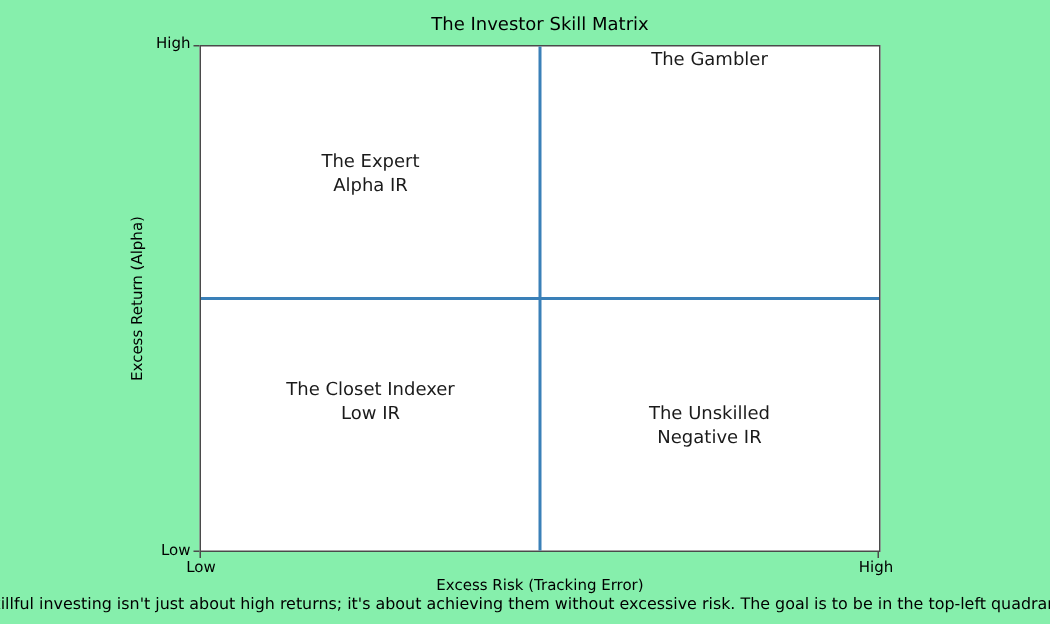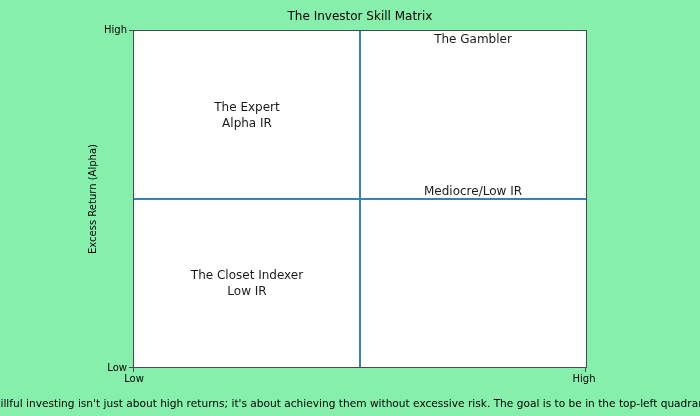--- a/index.html
+++ b/index.html
@@ -61,21 +61,21 @@
     flex-direction: column;
     align-items: center;
     justify-content: center;
     text-align: center;
     font-size: 12px;
     line-height: 16px;
     color: #1a1a1a;
   }
   .q-tl { left: 0; top: 0; }
   .q-tr { right: 0; top: 0; justify-content: space-between; }
-  .q-bl { left: 0; bottom: 0; }
+  .q-bl { left: 0; bottom: 16px; }
   .q-br { right: 0; bottom: 0; }
   .ytick-label {
     position: absolute;
     left: 0;
     width: 127px;
     text-align: right;
     font-size: 10px;
     color: #000000;
   }
   .ytick-high { top: 24px; }
@@ -137,35 +137,39 @@
   <div class="plot-area">
     <div class="vline" style="background: rgb(58, 128, 184);"></div>
     <div class="hline" style="background: rgb(58, 128, 184);"></div>
 
     <div class="quad q-tl">
       <span>The Expert</span>
       <span>Alpha IR</span>
     </div>
     <div class="quad q-tr">
       <span>The Gambler</span>
-      <span>Mediocre/Low IR</span>
     </div>
     <div class="quad q-bl">
       <span>The Closet Indexer</span>
       <span>Low IR</span>
+    </div>
+    <div class="quad q-br">
+      <span>The Unskilled</span>
+      <span>Negative IR</span>
     </div>
   </div>
 
   <div class="tick-mark ymark ymark-high"></div>
   <div class="tick-mark ymark ymark-low"></div>
   <div class="tick-mark xmark xmark-low"></div>
   <div class="tick-mark xmark xmark-high"></div>
 
   <div class="ytick-label ytick-high">High</div>
   <div class="ytick-label ytick-low">Low</div>
   <div class="xtick-label xtick-low">Low</div>
   <div class="xtick-label xtick-high">High</div>
 
   <div class="yaxis-label">Excess Return (Alpha)</div>
+  <div class="xaxis-label">Excess Risk (Tracking Error)</div>
 
   <div class="caption">Skillful investing isn't just about high returns; it's about achieving them without excessive risk. The goal is to be in the top-left quadrant.</div>
 
 </div>
 
 </body></html>

